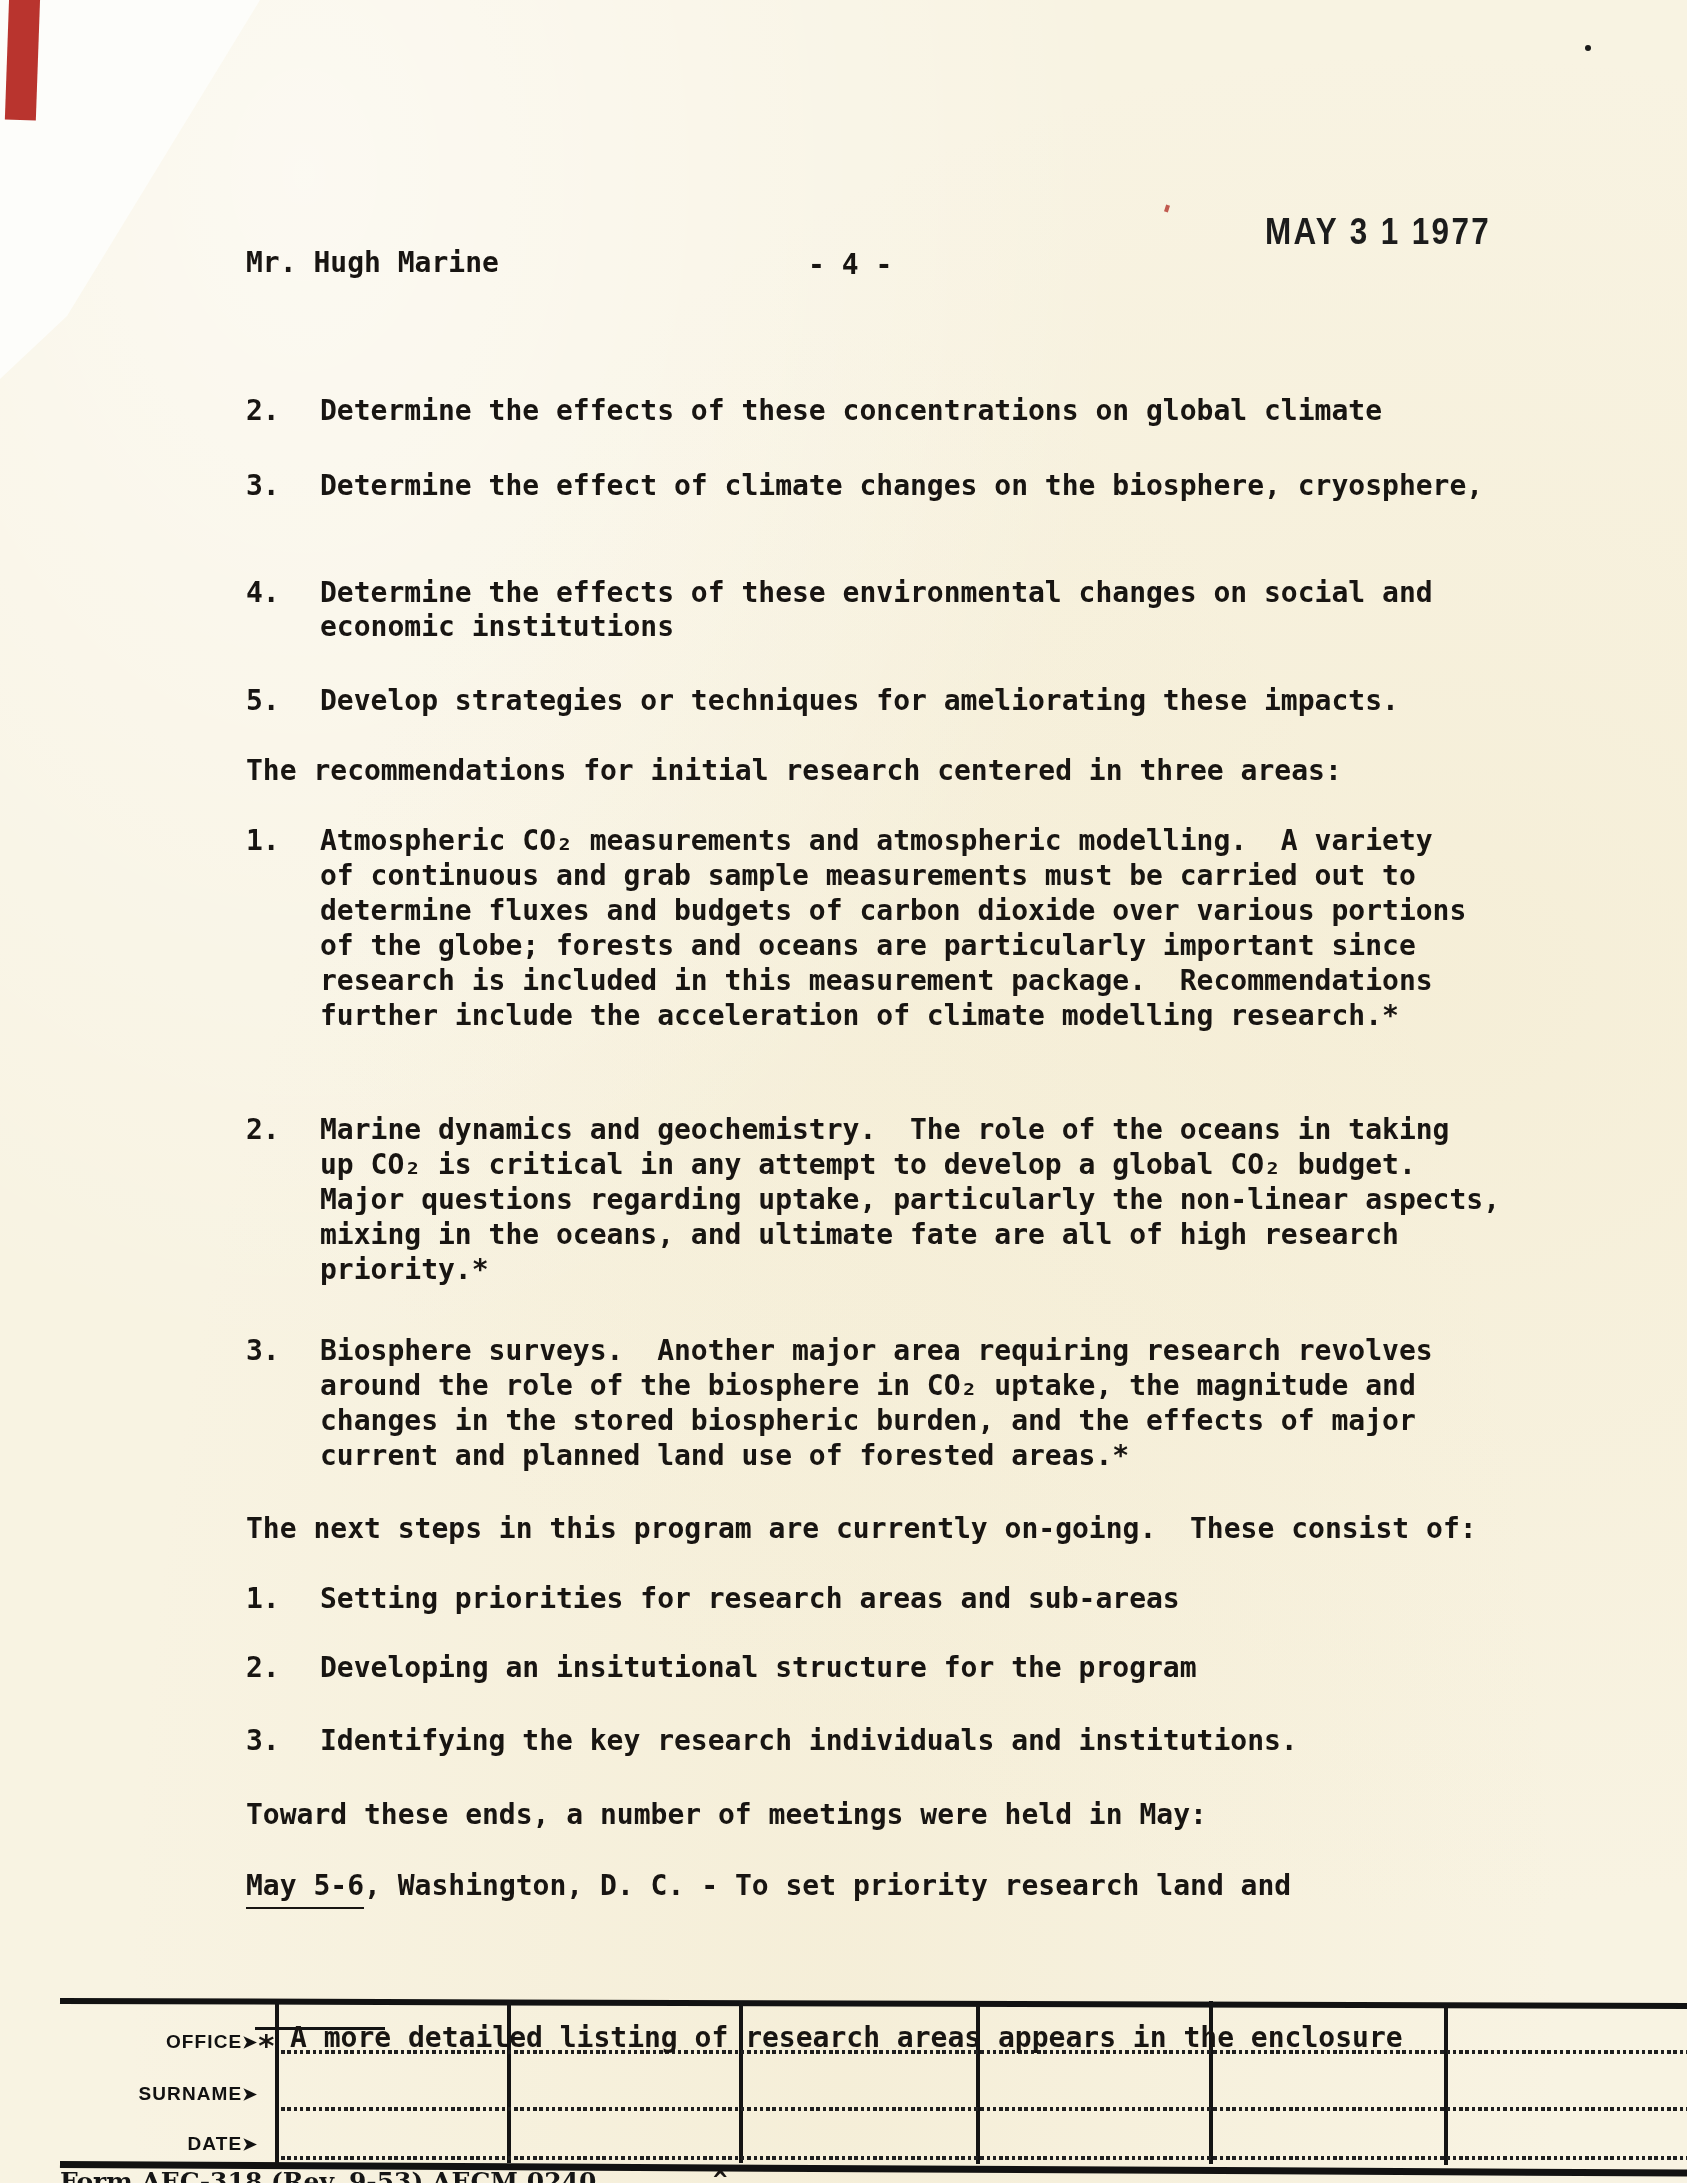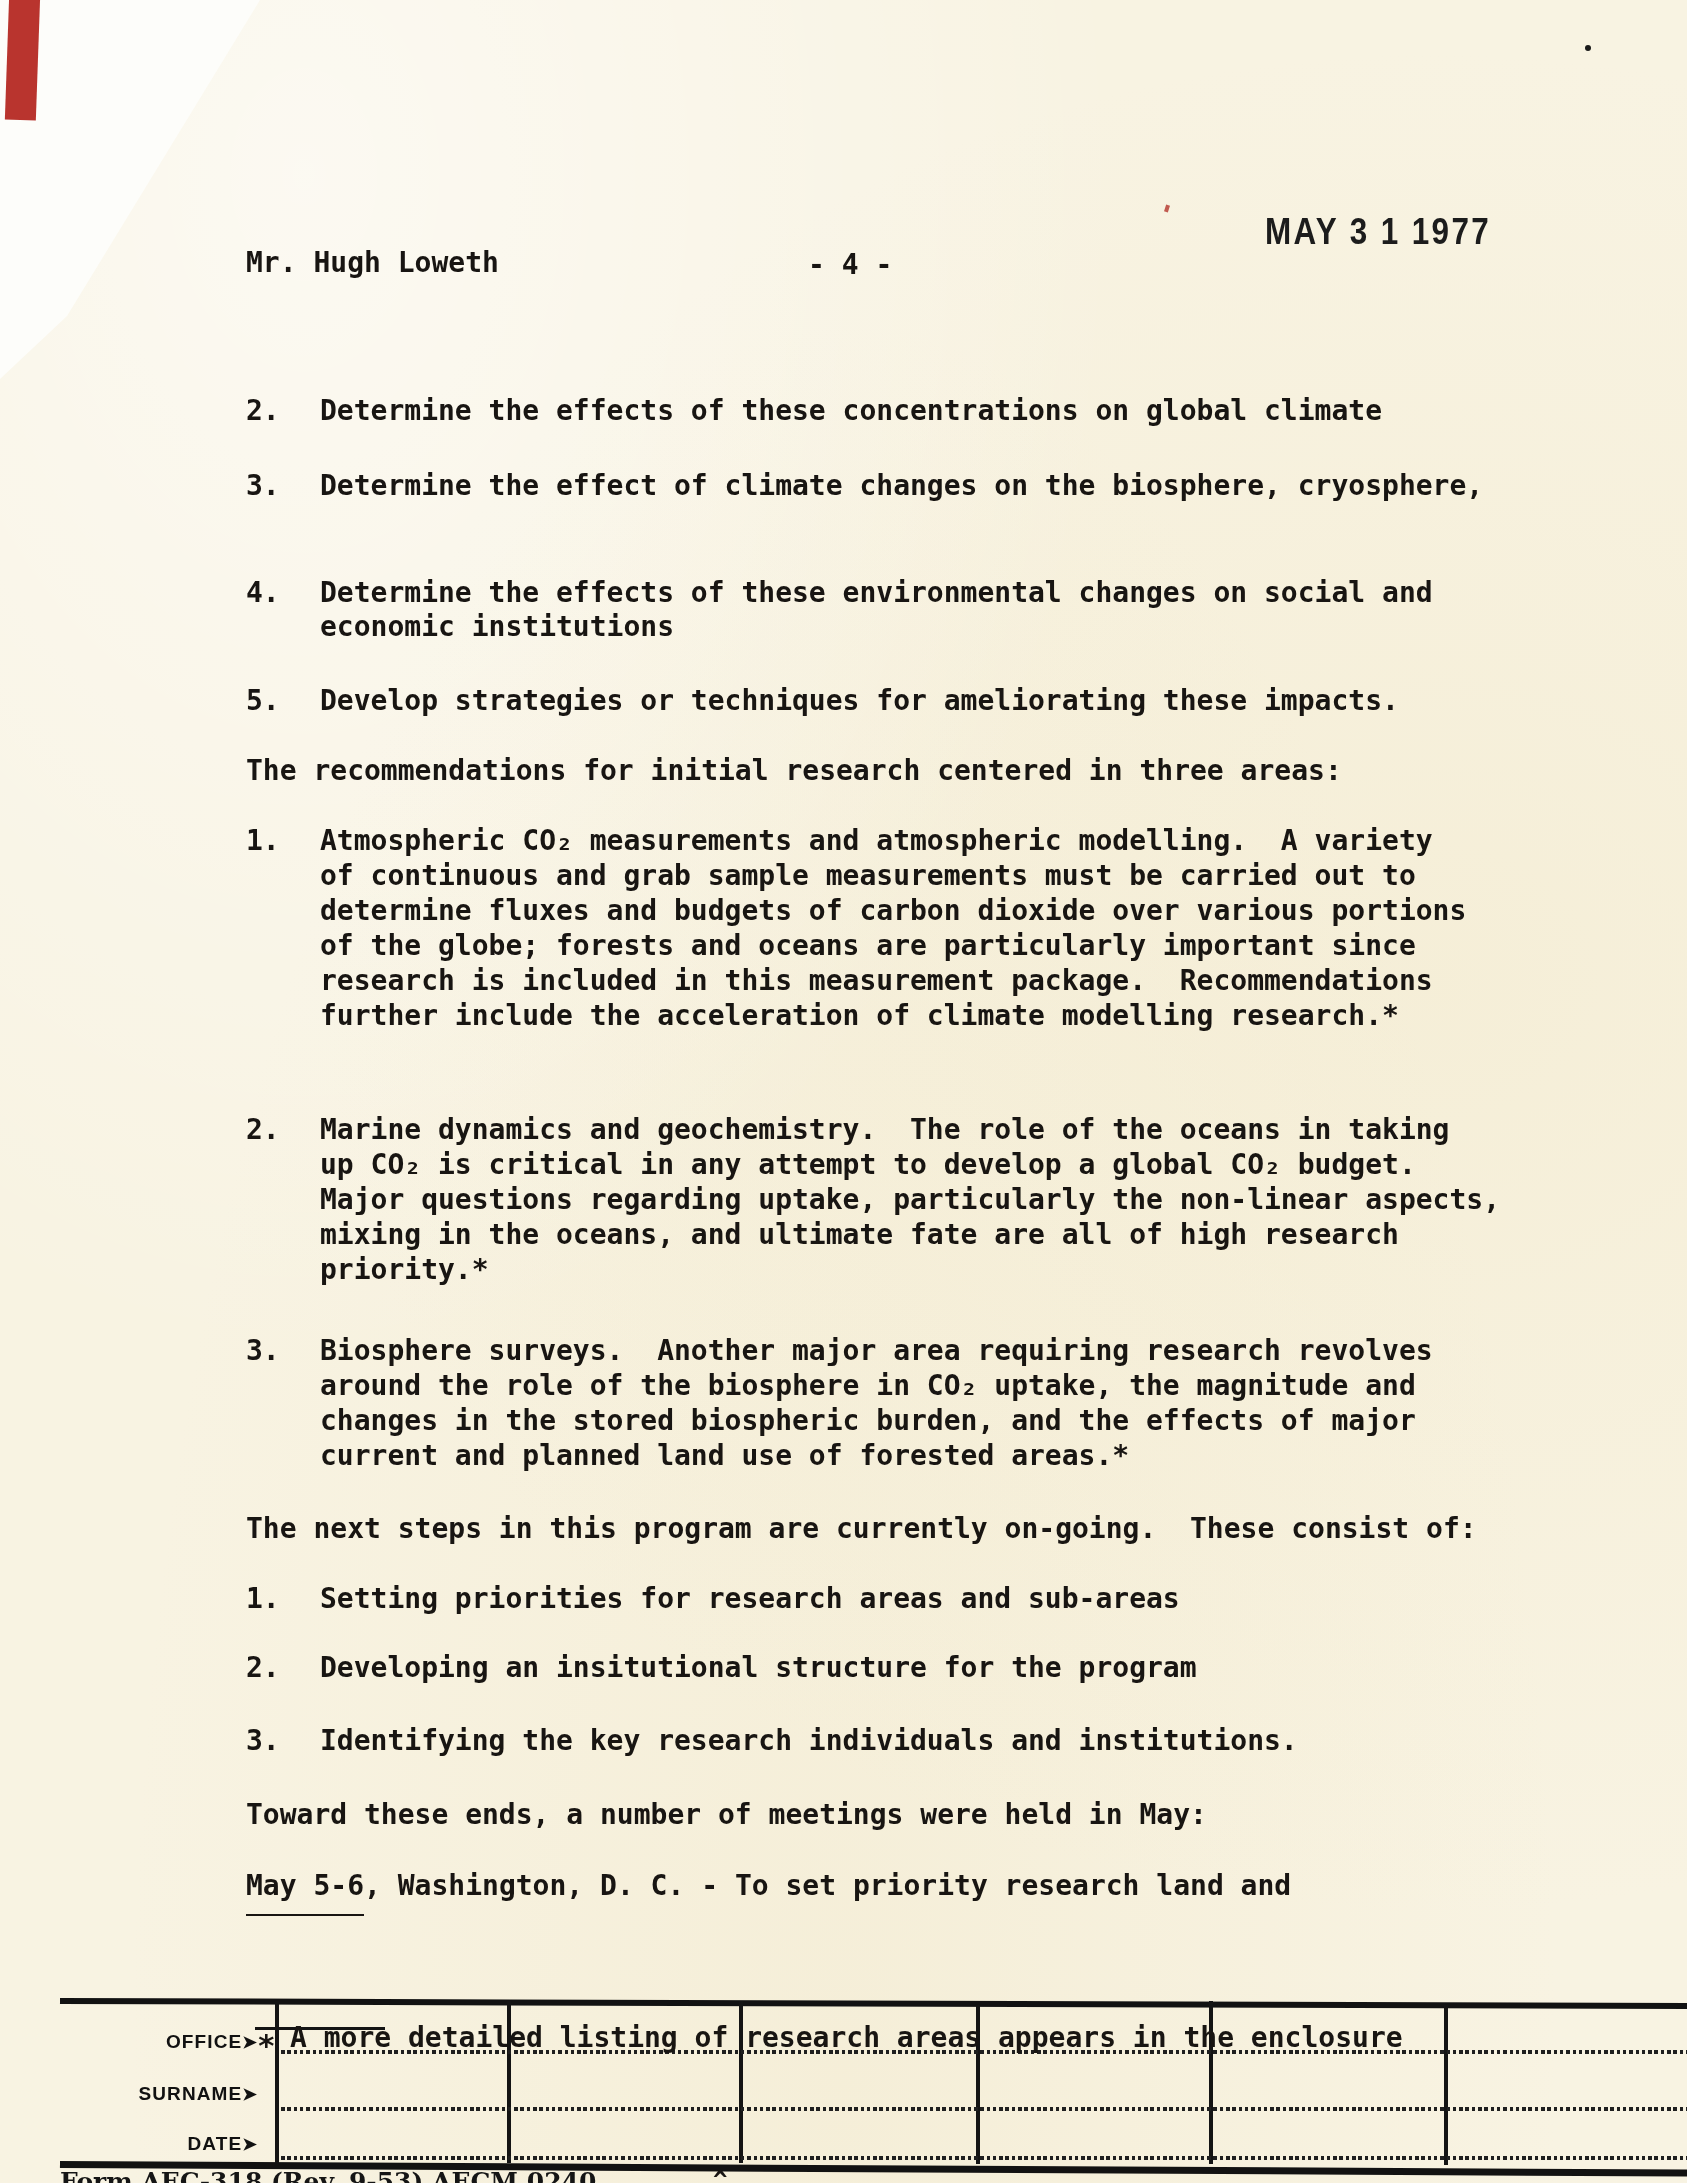--- a/index.html
+++ b/index.html
@@ -32,21 +32,21 @@
   .item .num{flex:none;width:74px;}
   .lh48 .line{line-height:34px;}
   .header-name{position:absolute;left:246px;top:245px;}
   .page-num{position:absolute;left:808px;top:247px;}
   .stamp{
     position:absolute;left:1265px;top:211px;
     font-family:"Liberation Sans",sans-serif;font-weight:bold;
     font-size:37px;letter-spacing:2.8px;color:#1c1c1c;
     transform:scaleX(0.85);transform-origin:left top;white-space:pre;
   }
-  .u{border-bottom:2.8px solid #181512;padding-bottom:12px;}
+  .u{border-bottom:2.8px solid #181512;padding-bottom:5px;}
   
   .rule-h{position:absolute;background:#121212;}
   .rule-v{position:absolute;width:3.5px;background:#141414;}
   .dotted{
     position:absolute;height:3.5px;
     background:repeating-linear-gradient(90deg,#1f1f1f 0 3.5px,transparent 3.5px 6.3px);
   }
   .form-label{
     position:absolute;left:67px;width:190px;text-align:right;
     font-family:"Liberation Sans",sans-serif;font-weight:bold;
@@ -66,21 +66,21 @@
 </head>
 <body>
 
 <div class="page">
 
   <div class="wedge"></div>
   <div class="redmark"></div>
   <div class="dot" style="left:1585px;top:45px;width:6.3px;height:6.3px;"></div>
   <div class="speck" style="left:1165px;top:205px;width:4.2px;height:7px;"></div>
 
-  <div class="header-name line">Mr. Hugh Loweth</div>
+  <div class="header-name line">Mr. Hugh Marine</div>
   <div class="page-num line">- 4 -</div>
   <div class="stamp">MAY 3 1 1977</div>
 
   <div class="item lh48" style="top:394px;">
     <span class="num line">2.</span>
     <div>
       <div class="line">Determine the effects of these concentrations on global climate</div>
     </div>
   </div>
   <div class="item lh48" style="top:469px;">

